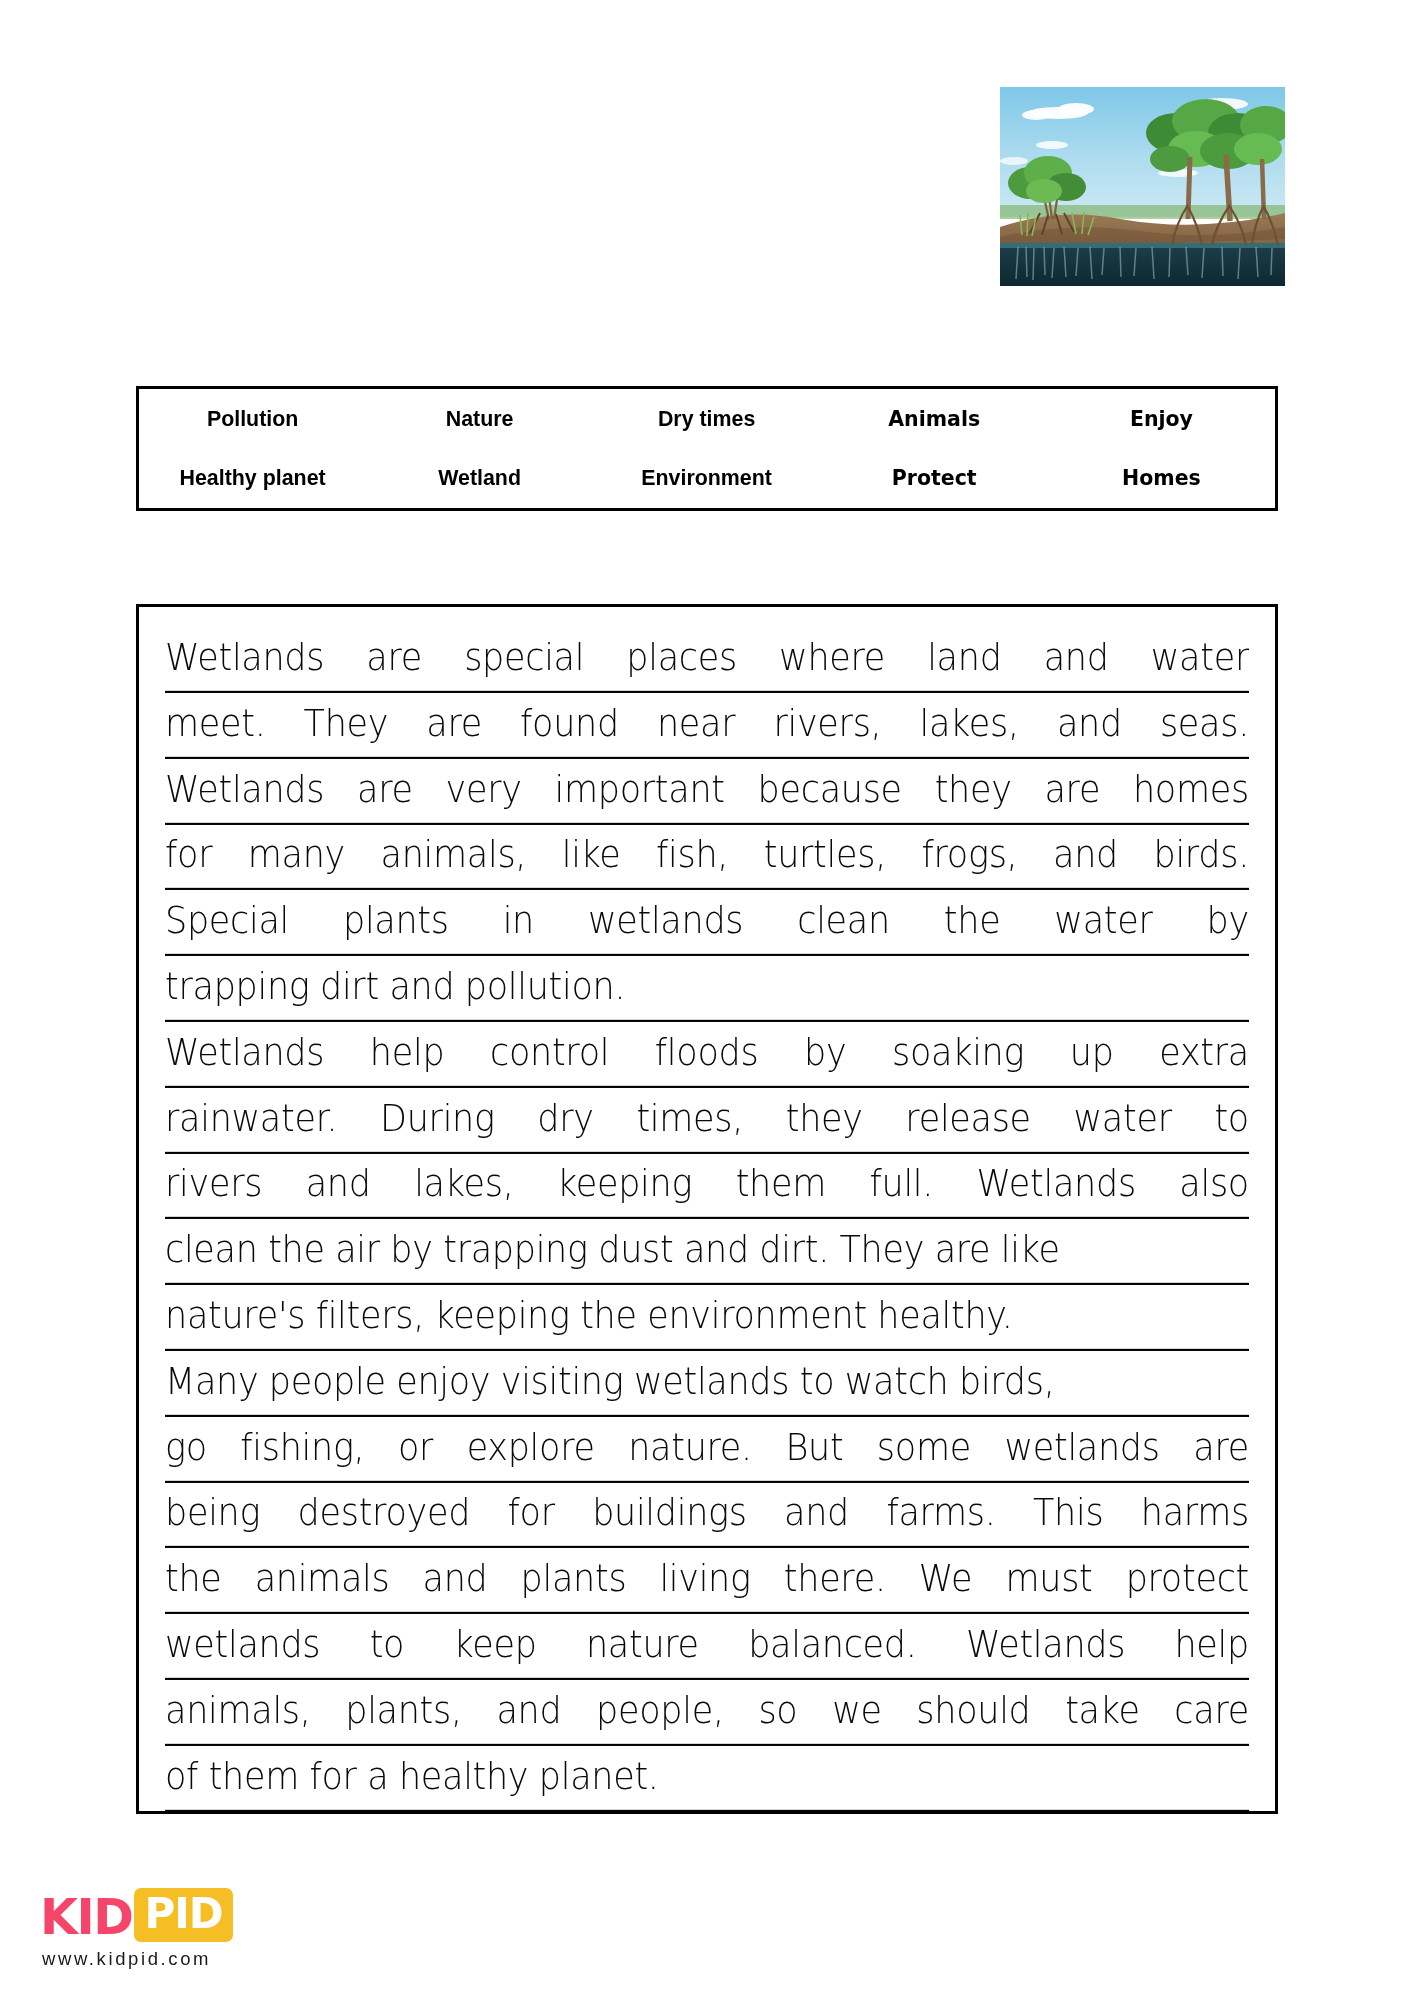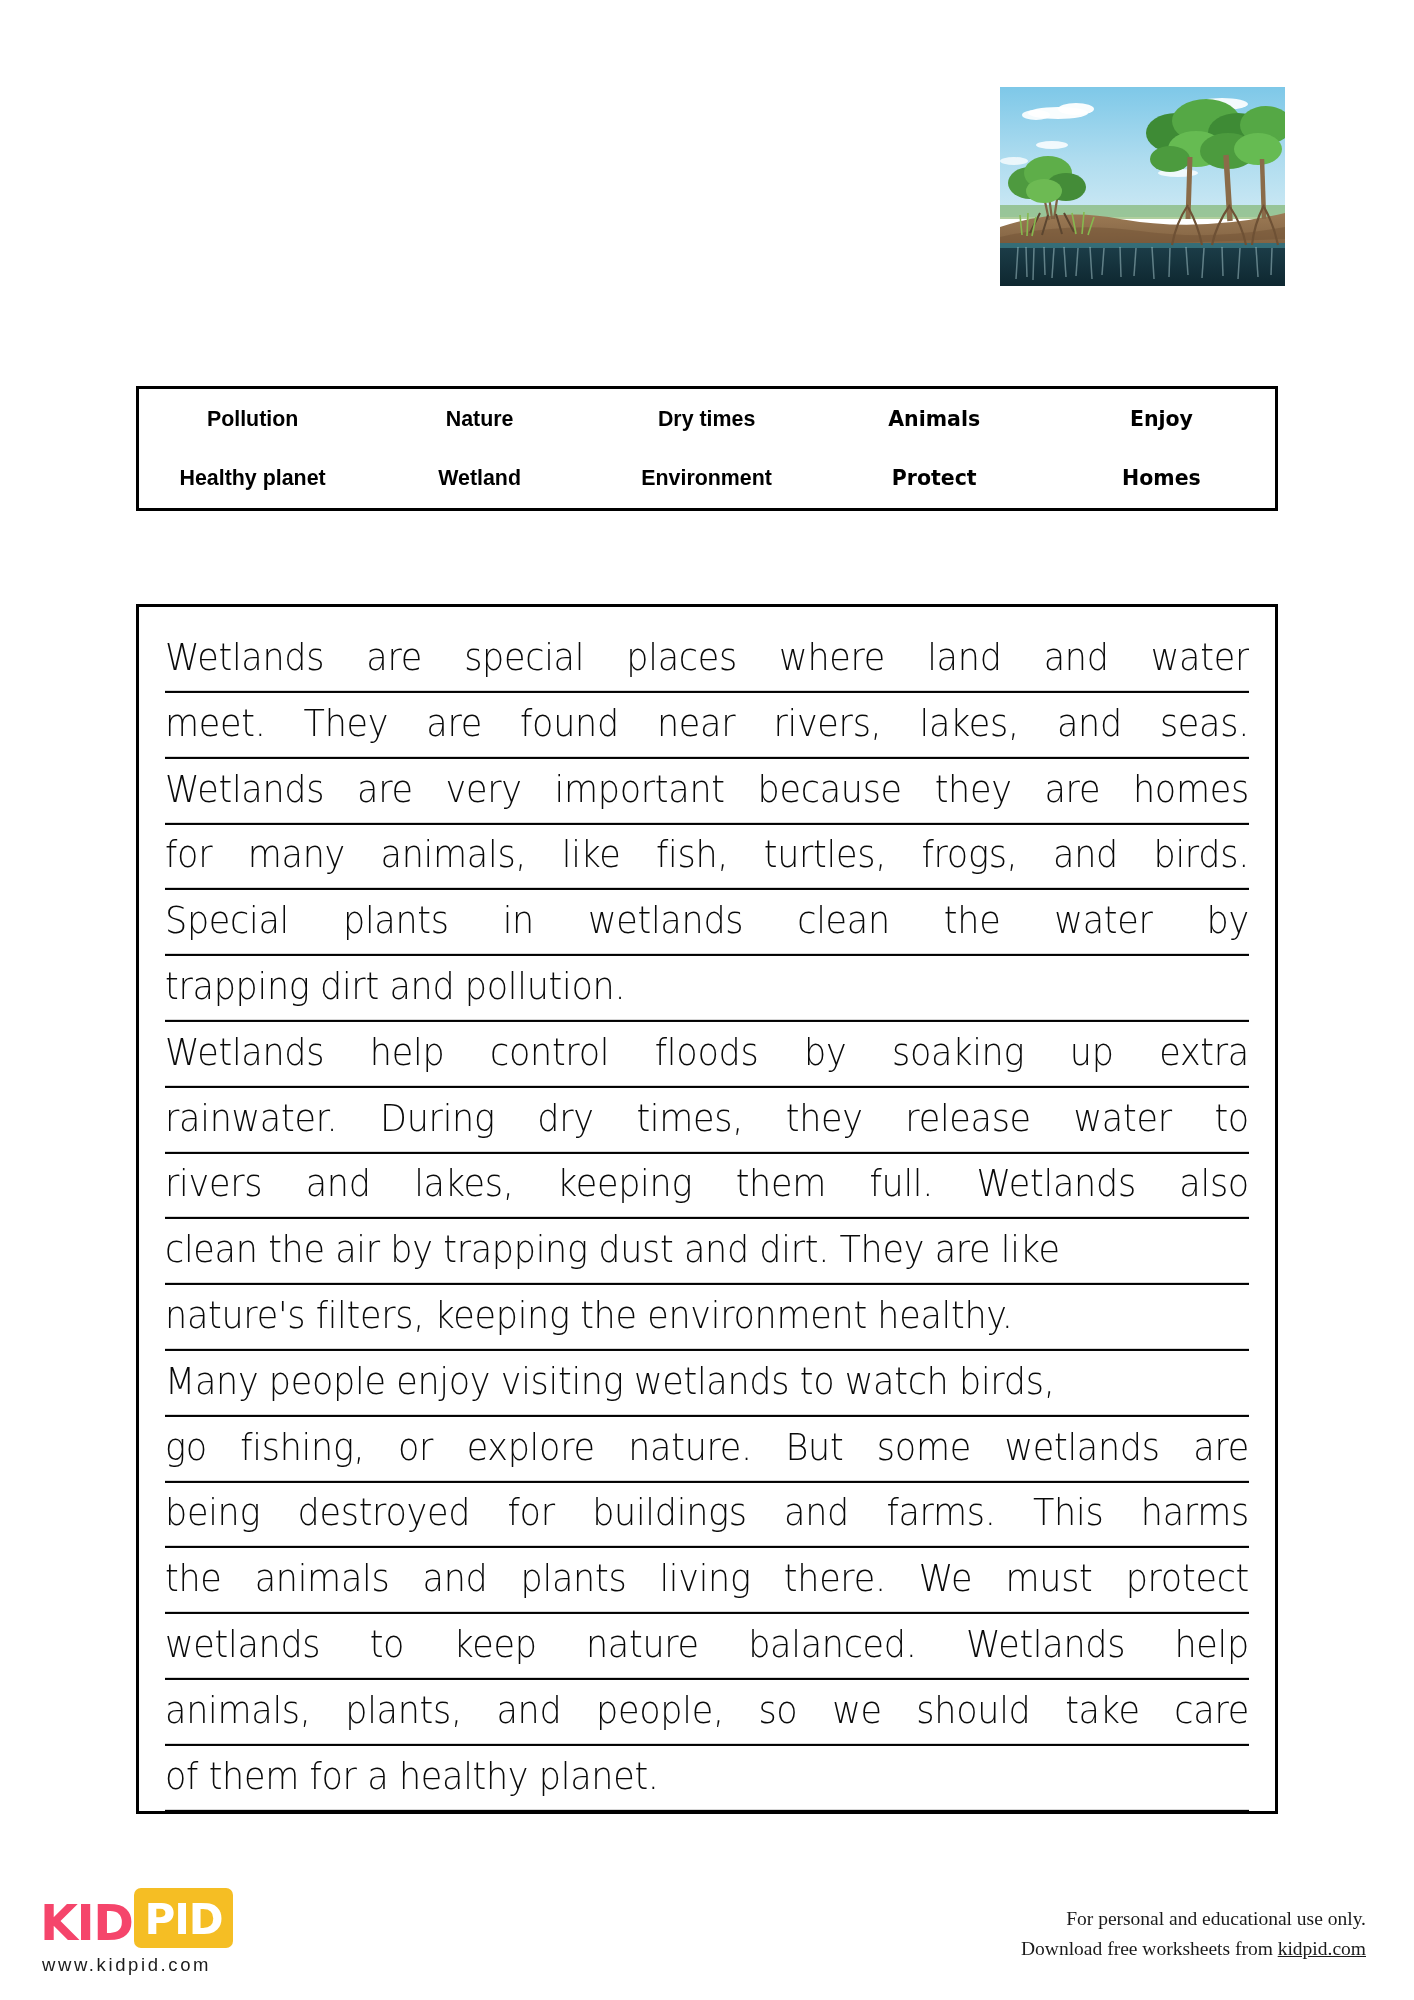--- a/index.html
+++ b/index.html
@@ -173,21 +173,21 @@
     line-height: 1;
   }
   .logo-pid {
     background: #F5BE24;
     color: #ffffff;
     font-family: "DejaVu Sans", sans-serif;
     font-weight: bold;
     font-size: 42px;
     letter-spacing: -1px;
     line-height: 1;
-    padding: 11px 10px 7px 10px;
+    padding: 5px 10px 7px 10px;
     border-radius: 7px;
     margin-left: 2px;
   }
   .logo-url {
     margin-top: 6px;
     margin-left: 2px;
     font-family: Liberation Sans, sans-serif;
     font-size: 18.5px;
     color: #1b1b1b;
     letter-spacing: 2.6px;
@@ -522,19 +522,15 @@
 
   <div class="footer">
     <div class="logo-wrap">
       <div class="logo-mark">
         <span class="logo-kid">KID</span>
         <span class="logo-pid">PID</span>
       </div>
       <div class="logo-url">www.kidpid.com</div>
     </div>
 
-    <div class="footer-right">
-      <div>For personal and educational use only.</div>
-      <div><span>Download free worksheets from </span><span class="lnk">kidpid.com</span></div>
-    </div>
   </div>
 
 </div>
 
 </body></html>

